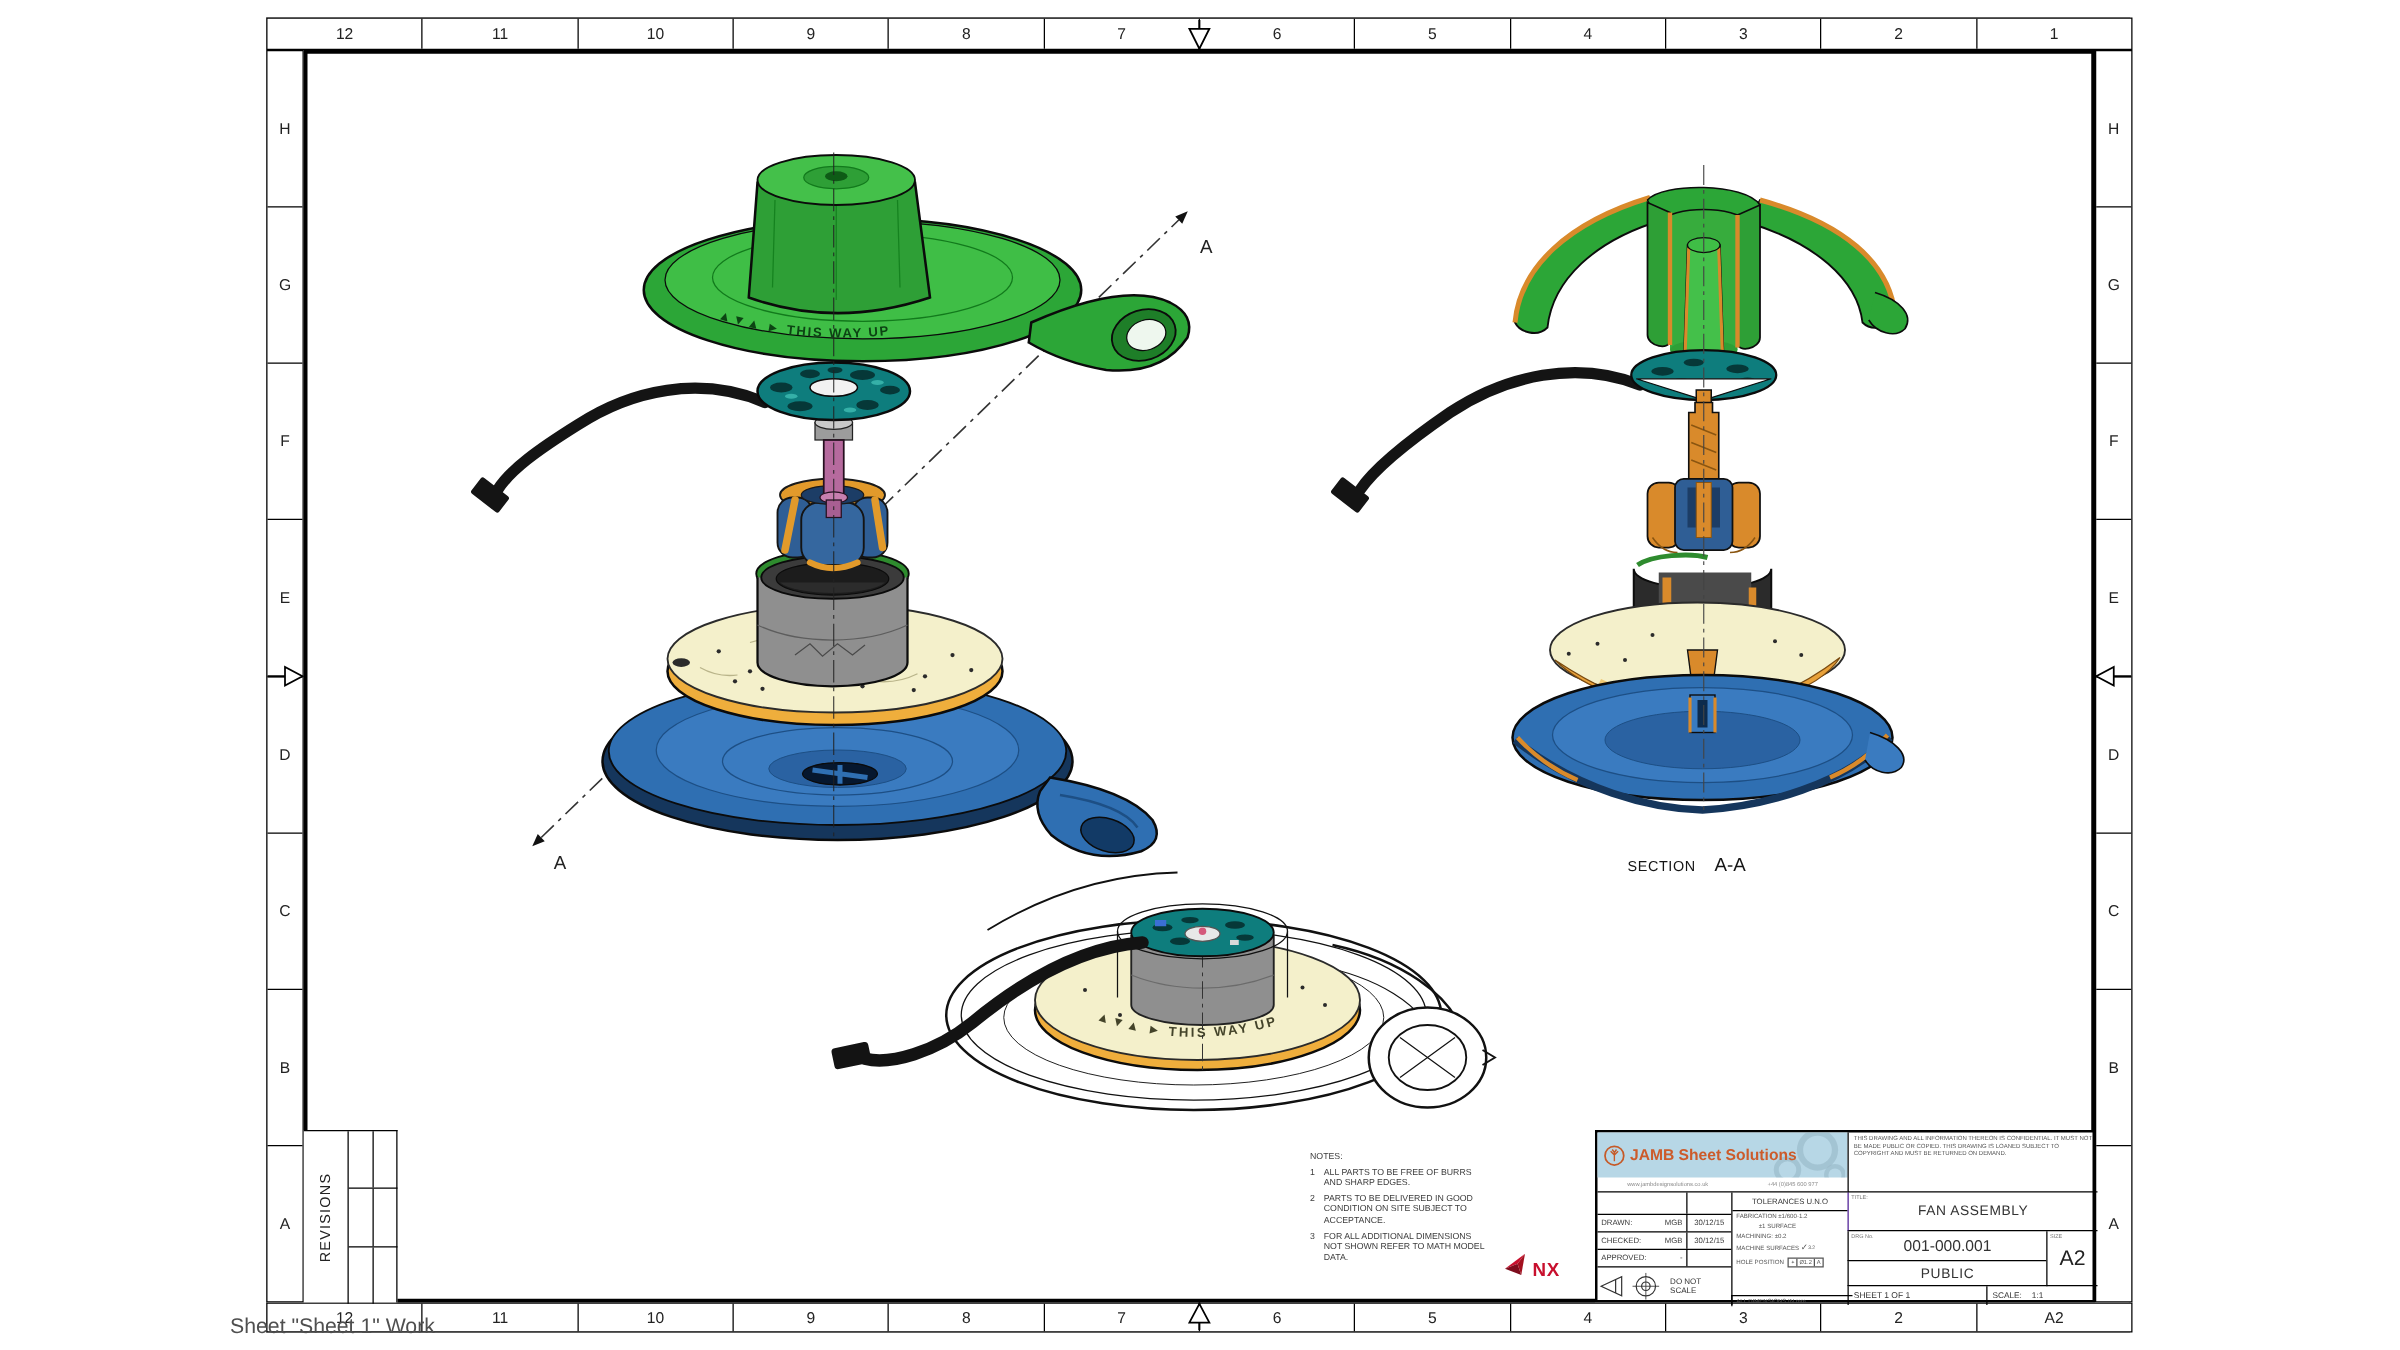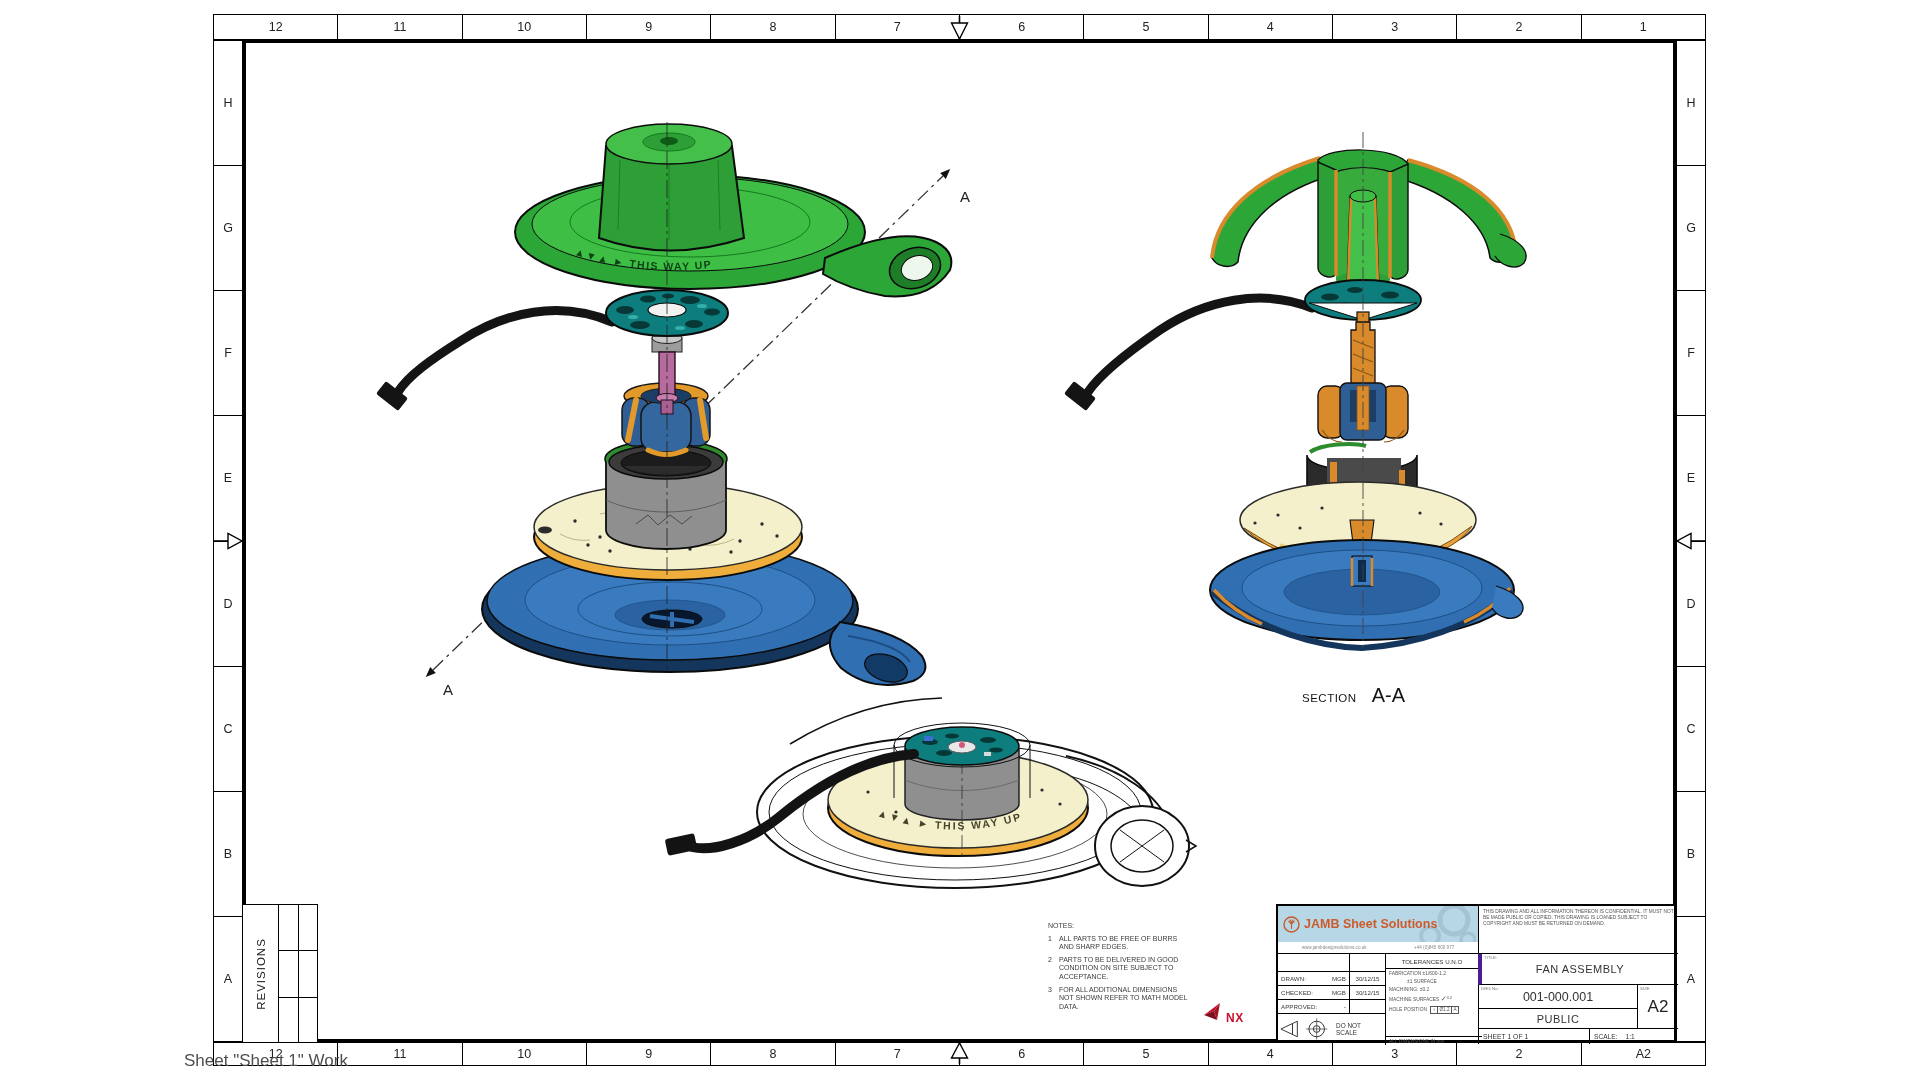--- a/index.html
+++ b/index.html
@@ -36,21 +36,21 @@
 
   
   .notes{left:1048px;top:922px;width:142px;font-size:7px;line-height:8.6px;color:#3c3c3c;}
   .notes-title{margin-bottom:4px;}
   .note-item{display:flex;margin-bottom:4px;}
   .note-num{width:11px;flex:none;}
   .note-text{flex:1;}
 
   
   .nxlogo{left:1203px;top:1001px;display:flex;align-items:flex-end;gap:1px;}
-  .nxlogo .nxtext{color:#c8102e;font-weight:bold;font-size:12px;letter-spacing:.5px;}
+  .nxlogo .nxtext{color:#c8102e;font-weight:bold;font-size:15px;letter-spacing:.5px;}
 
   
   .tblock{left:1276px;top:904px;width:400px;height:138px;border:2px solid #000;box-sizing:border-box;background:#fff;font-size:6px;color:#3a3a3a;}
   .tb{box-sizing:border-box;position:absolute;}
   .logo-banner{left:0;top:0;width:200px;height:36px;background:#b7d7e6;display:flex;align-items:center;gap:4px;padding-left:5px;overflow:hidden;}
   .company{color:#cc5b2b;font-size:12.5px;font-weight:bold;white-space:nowrap;z-index:2;}
   .gearmark{position:absolute;right:2px;top:-4px;width:70px;height:46px;opacity:.55;}
   .contact-line{left:0;top:36px;width:200px;height:12px;display:flex;justify-content:space-around;align-items:center;
     font-size:4.6px;color:#8a8a8a;border-bottom:1px solid #000;}
   .confidential{left:200px;top:0;width:200px;height:48px;border-left:1px solid #000;border-bottom:1px solid #000;
@@ -65,36 +65,36 @@
   .dns-text{font-size:6.4px;color:#333;}
   .tol-col{left:107px;top:48px;width:93px;height:90px;border-left:1px solid #000;}
   .tol-head{height:14px;border-bottom:1px solid #000;display:flex;align-items:center;justify-content:center;font-size:6.2px;color:#333;}
   .tol-body{padding:2px 3px;font-size:4.9px;line-height:1.25;color:#555;}
   .tol-row{margin-bottom:2px;}
   .fcf{display:inline-flex;border:.5px solid #555;margin-left:2px;vertical-align:middle;}
   .fcf span{border-right:.5px solid #555;padding:0 1.5px;font-size:4.6px;}
   .fcf span:last-child{border-right:none;}
   .tol-dims{position:absolute;left:107px;top:130px;width:93px;height:8px;border-left:1px solid #000;border-top:1px solid #000;
     display:flex;align-items:center;padding-left:3px;font-size:4.8px;color:#555;}
-  .title-cell{left:200px;top:48px;width:200px;height:31px;border-left:4px solid #4c1d95;border-bottom:1px solid #000;}
+  .title-cell{left:200px;top:48px;width:200px;height:31px;border-left:1px solid #4c1d95;border-bottom:1px solid #000;}
   .tiny-lab{position:absolute;left:2px;top:1px;font-size:4.4px;color:#777;}
   .title-text{width:100%;height:100%;display:flex;align-items:center;justify-content:center;font-size:11px;color:#333;letter-spacing:.5px;}
   .drg-cell{left:200px;top:79px;width:159px;height:24px;border-left:1px solid #000;border-bottom:1px solid #000;}
   .drg-num{width:100%;height:100%;display:flex;align-items:center;justify-content:center;font-size:12.5px;color:#333;}
   .size-cell{left:359px;top:79px;width:41px;height:44px;border-left:1px solid #000;border-bottom:1px solid #000;}
   .size-big{width:100%;height:100%;display:flex;align-items:center;justify-content:center;font-size:17px;color:#222;}
   .layout-cell{left:200px;top:103px;width:159px;height:20px;border-left:1px solid #000;border-bottom:1px solid #000;}
   .layout-text{width:100%;height:100%;display:flex;align-items:center;justify-content:center;font-size:11px;color:#333;letter-spacing:.5px;}
   .sheetinfo-cell{left:200px;top:123px;width:111px;height:15px;border-left:1px solid #000;display:flex;align-items:center;padding-left:4px;font-size:6.8px;color:#333;}
   .scale-cell{left:311px;top:123px;width:89px;height:15px;border-left:1px solid #000;display:flex;align-items:center;gap:8px;padding-left:4px;font-size:6.6px;color:#333;}
 
   
   .section-label{left:1302px;top:684px;display:flex;align-items:baseline;gap:15px;color:#151515;}
   .section-prefix{font-size:11.5px;letter-spacing:.5px;}
-  .section-name{font-size:20px;}
+  .section-name{font-size:15px;}
   .viewport-label{left:184px;top:1051px;font-size:17px;color:#4f4f4f;z-index:30;}
 
   svg.overlay{position:absolute;left:0;top:0;width:1920px;height:1080px;pointer-events:none;z-index:10;}
 </style>
 </head>
 <body>
 
 <div class="stage">
 
   <div class="abs sheet-outer"></div>

